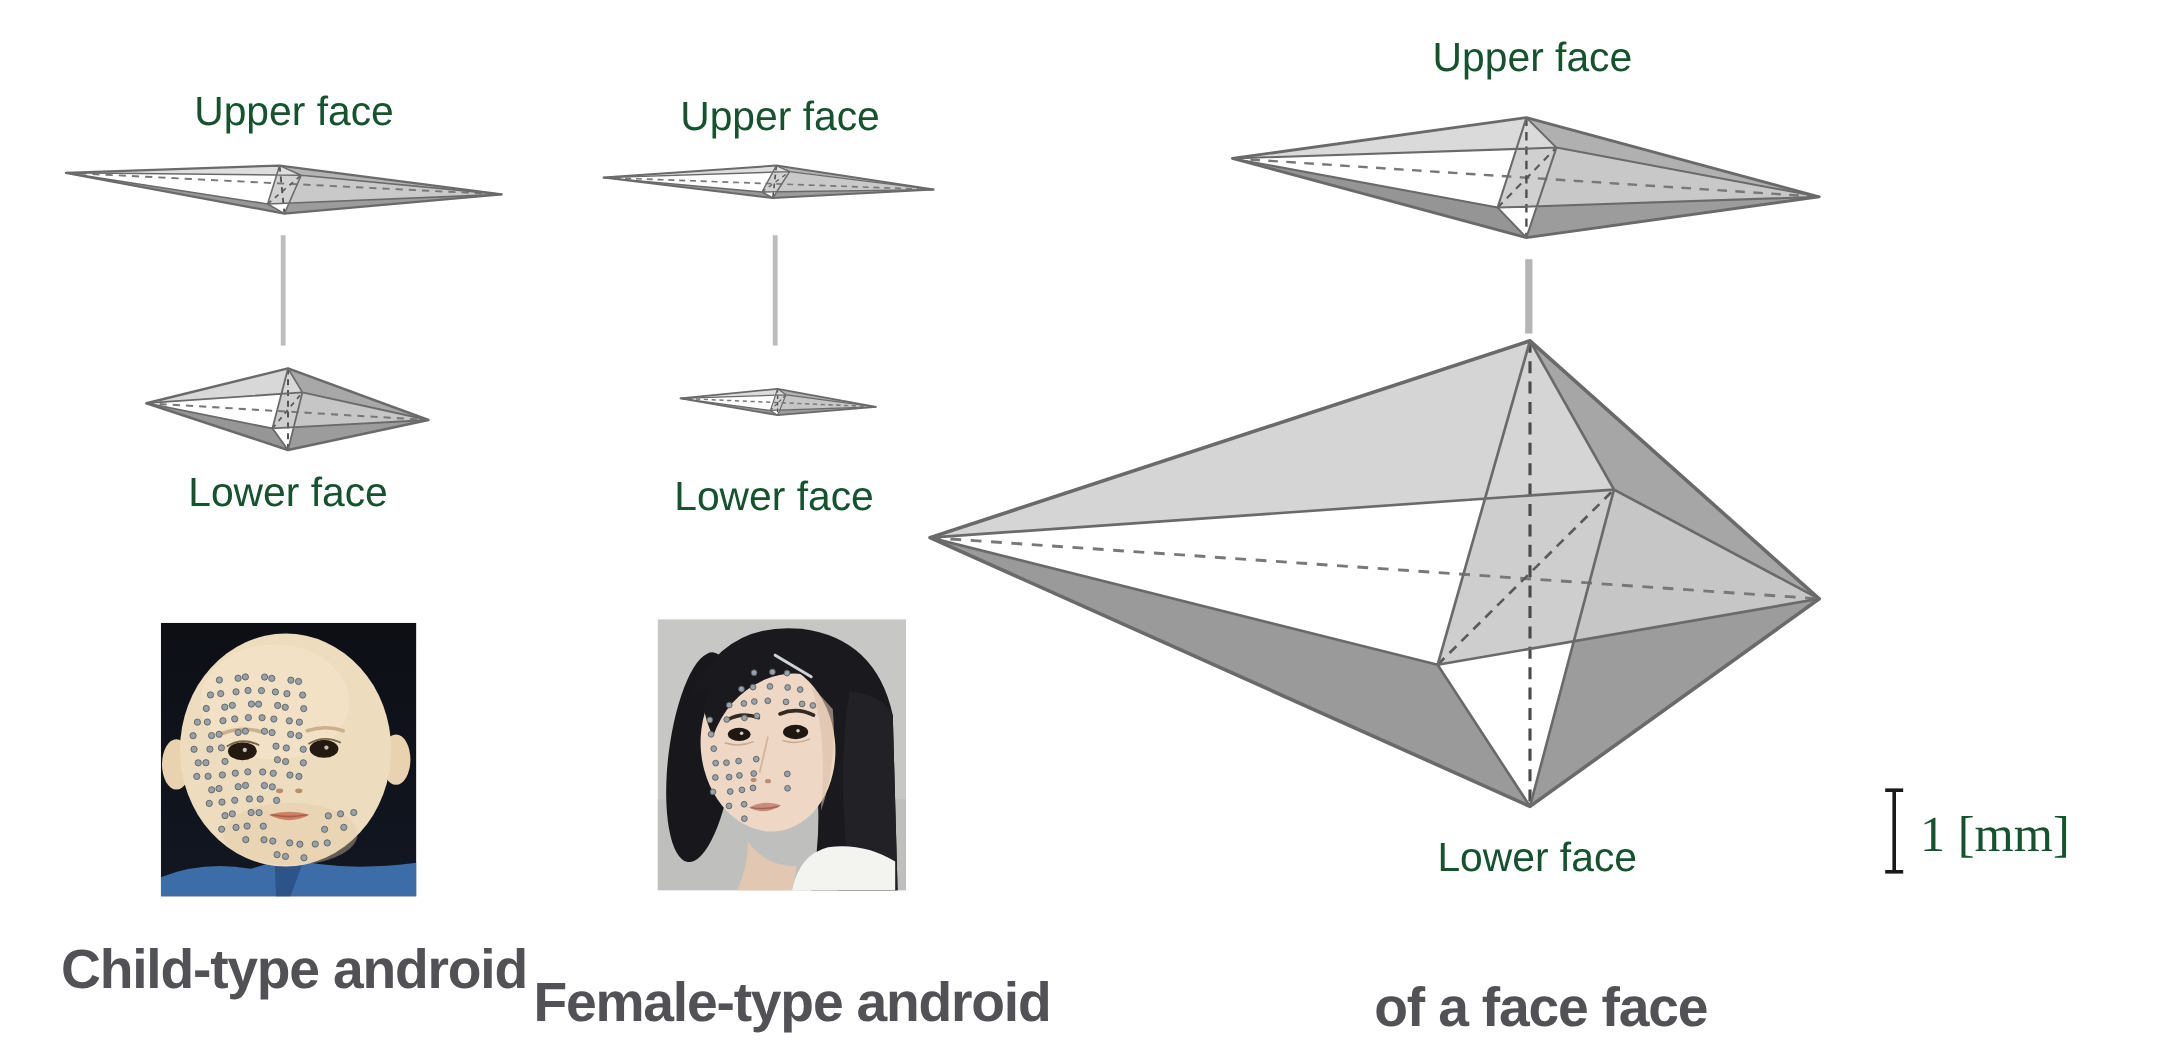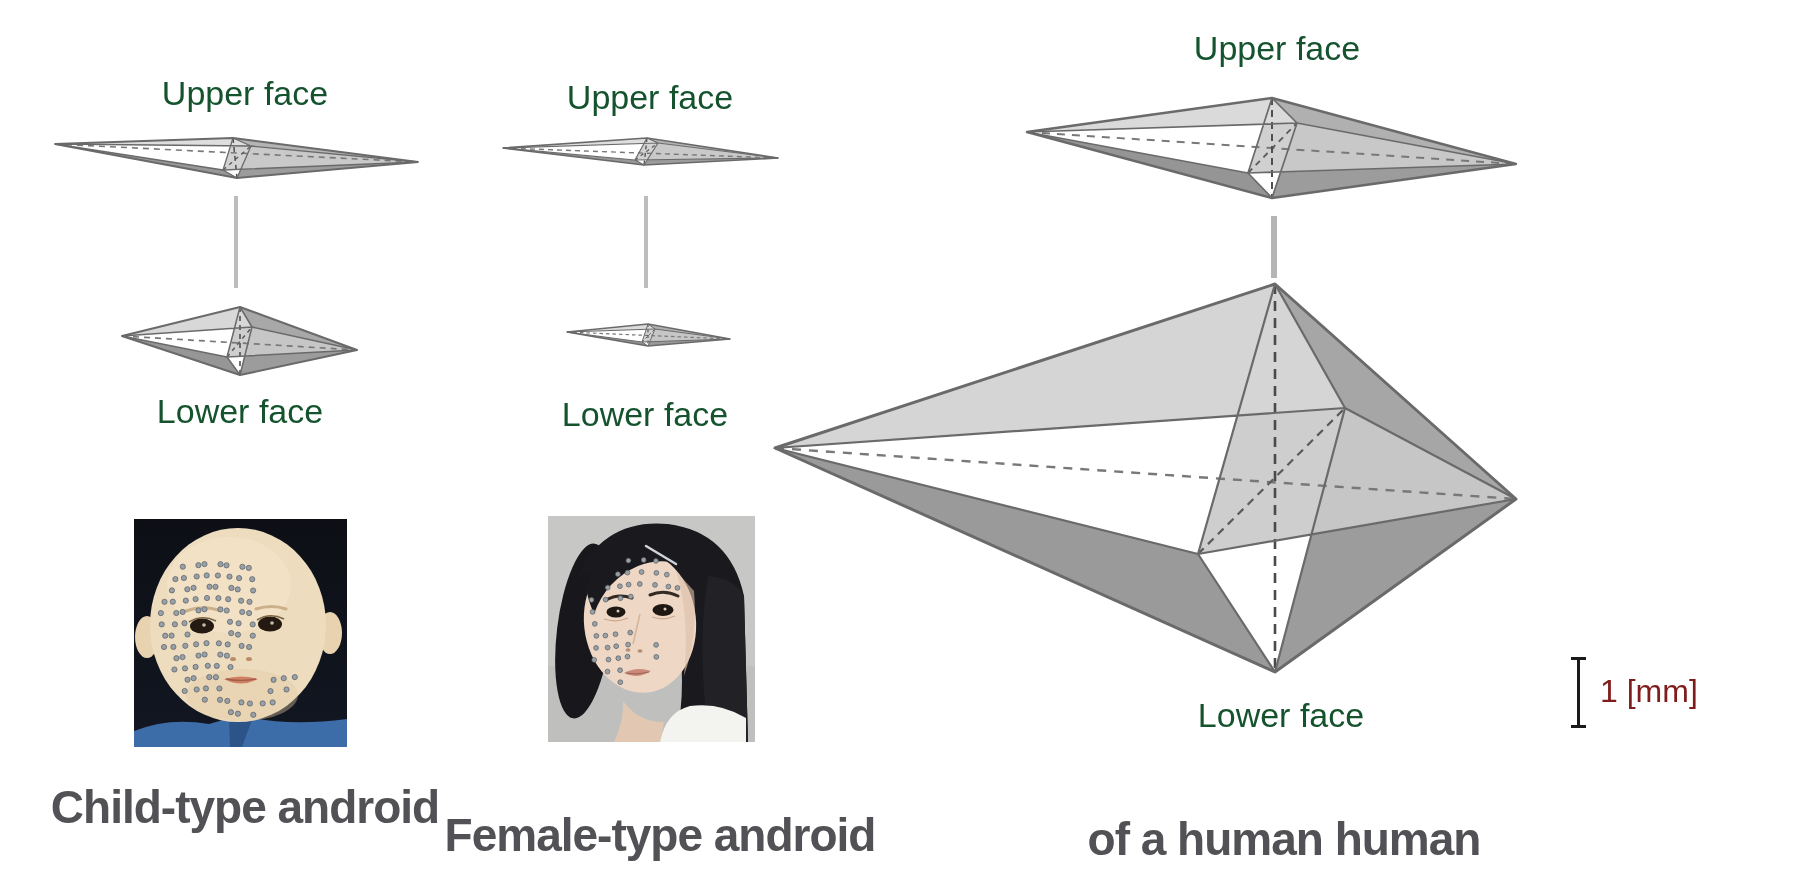--- a/index.html
+++ b/index.html
@@ -6,21 +6,21 @@
   #canvas{position:relative;width:1801px;height:876px;background:#ffffff;overflow:hidden;
           font-family:"Liberation Sans",sans-serif;}
   .serif-label{position:absolute;transform:translateX(-50%);white-space:nowrap;
                font-family:Liberation Sans, sans-serif;font-size:34px;color:#14532d;line-height:1;}
   .caption{position:absolute;transform:translateX(-50%);white-space:nowrap;
            font-family:"Liberation Sans",sans-serif;font-weight:bold;font-size:46px;
            letter-spacing:-1px;color:#525256;line-height:1;}
   .connector{position:absolute;background:#bdbdbd;}
   svg{position:absolute;display:block;}
   .scalebar-line{position:absolute;background:#1a1a1a;}
-  .scalebar-text{position:absolute;font-family:Liberation Sans, sans-serif;font-size:32px;color:#7f1d1d;
+  .scalebar-text{position:absolute;font-family:Liberation Serif, serif;font-size:42px;color:#14532d;
                  white-space:nowrap;line-height:1;}
 </style>
 </head>
 <body>
 
 <div id="canvas">
 
   <div class="serif-label" style="left:245px;top:76px;">Upper face</div>
 
   <svg width="385" height="56" style="left:45px;top:130px;" viewBox="0 0 385 56">
@@ -321,20 +321,20 @@
     <polygon points="75,178 498,284 575,402" fill="#9a9a9a"></polygon>
     <polyline points="75,178 816,229" fill="none" stroke="#787878" stroke-width="2.4" stroke-dasharray="9 8"></polyline>
     <polyline points="498,284 645,138" fill="none" stroke="#5a5a5a" stroke-width="2.2" stroke-dasharray="8 6"></polyline>
     <polyline points="575,14 575,402" fill="none" stroke="#4a4a4a" stroke-width="2.6" stroke-dasharray="10 7"></polyline>
     <path d="M575,14 L816,229 L575,402 L75,178 Z" fill="none" stroke="#6a6a6a" stroke-width="3" stroke-linejoin="round"></path>
     <path d="M75,178 L645,138 L816,229 M575,14 L645,138 L575,402 M575,14 L498,284 L75,178 M498,284 L816,229 M498,284 L575,402" fill="none" stroke="#6a6a6a" stroke-width="2.2" stroke-linejoin="round"></path>
   </svg>
 
   <div class="serif-label" style="left:1281px;top:698px;">Lower face</div>
 
-  <div class="caption" style="left:1284px;top:816px;">of a human human</div>
+  <div class="caption" style="left:1284px;top:816px;">of a face face</div>
 
   <div class="scalebar-line" style="left:1577px;top:658px;width:3px;height:69px;"></div>
   <div class="scalebar-line" style="left:1571px;top:657px;width:15px;height:3px;"></div>
   <div class="scalebar-line" style="left:1571px;top:725px;width:15px;height:3px;"></div>
   <div class="scalebar-text" style="left:1600px;top:675px;">1 [mm]</div>
 
 </div>
 
 </body></html>

